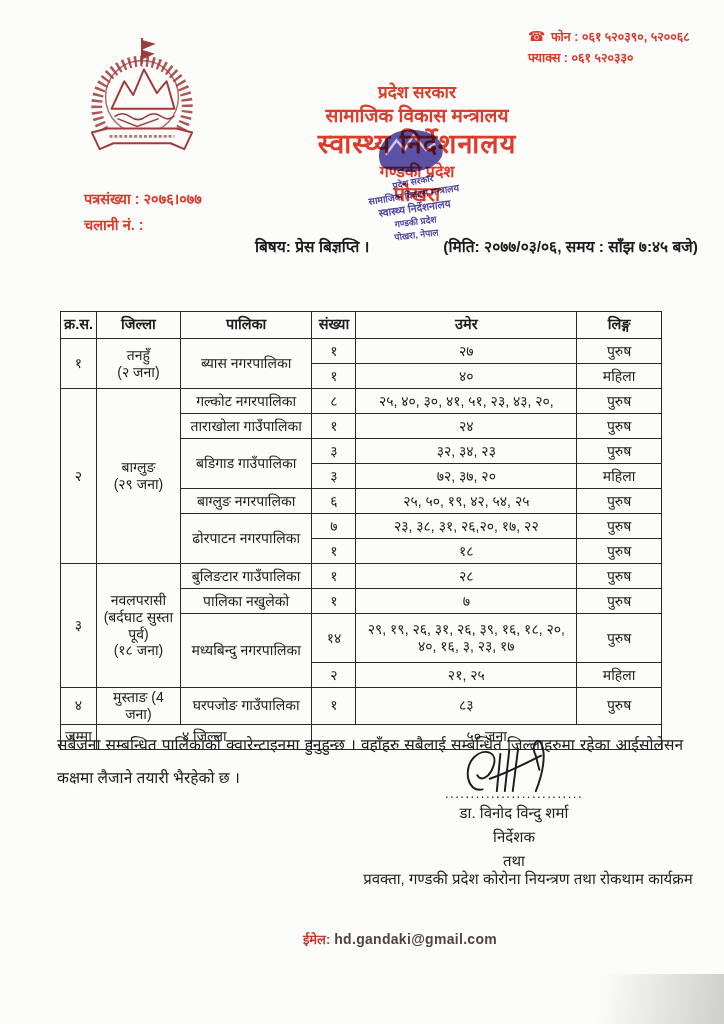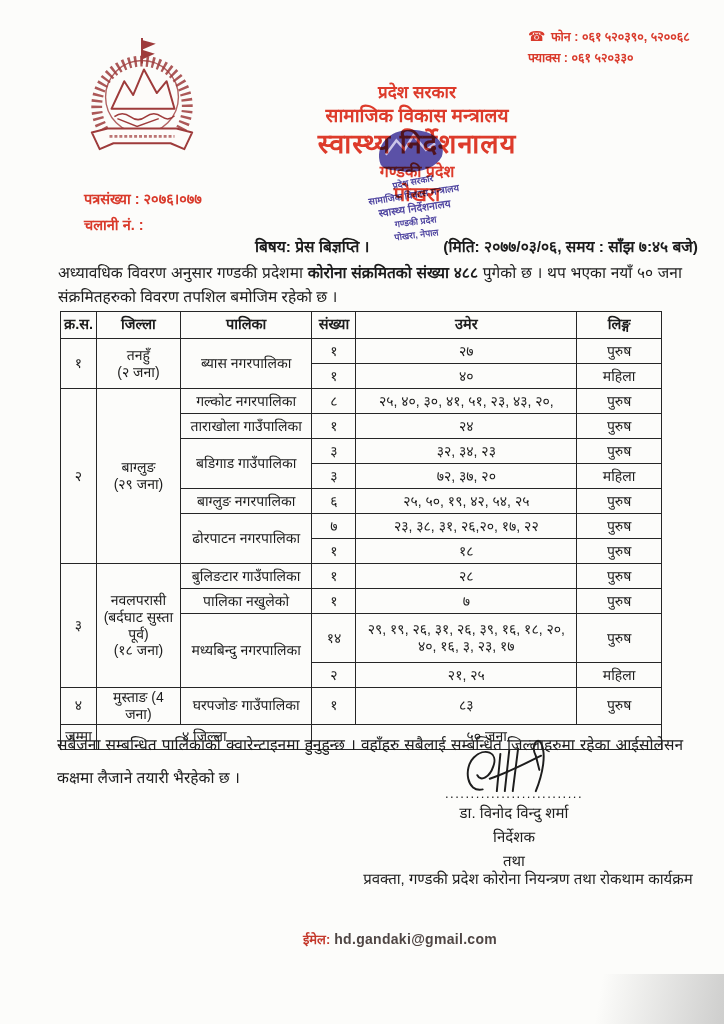--- a/index.html
+++ b/index.html
@@ -115,23 +115,20 @@
       <span>२०७६।०७७</span>
     </div>
     <div>
       <span>चलानी नं. :</span>
     </div>
   </div>
 
   <div class="subject-label">बिषय: प्रेस बिज्ञप्ति ।</div>
   <div class="subject-date">(मिति: २०७७/०३/०६, समय :  साँझ ७:४५ बजे)</div>
 
-  <div class="bodypar">
-    <span>अध्यावधिक विवरण अनुसार गण्डकी प्रदेशमा  </span><b>कोरोना संक्रमितको संख्या ४८८</b><span> पुगेको छ । थप भएका नयाँ ५० जना संक्रमितहरुको विवरण तपशिल बमोजिम रहेको छ ।</span>
-  </div>
 
   <div class="tblwrap">
     <table class="covid">
       <colgroup>
         <col style="width:35px">
           <col style="width:84px">
           <col style="width:132px">
         <col style="width:44px">
           <col style="width:222px">
           <col style="width:85px">

